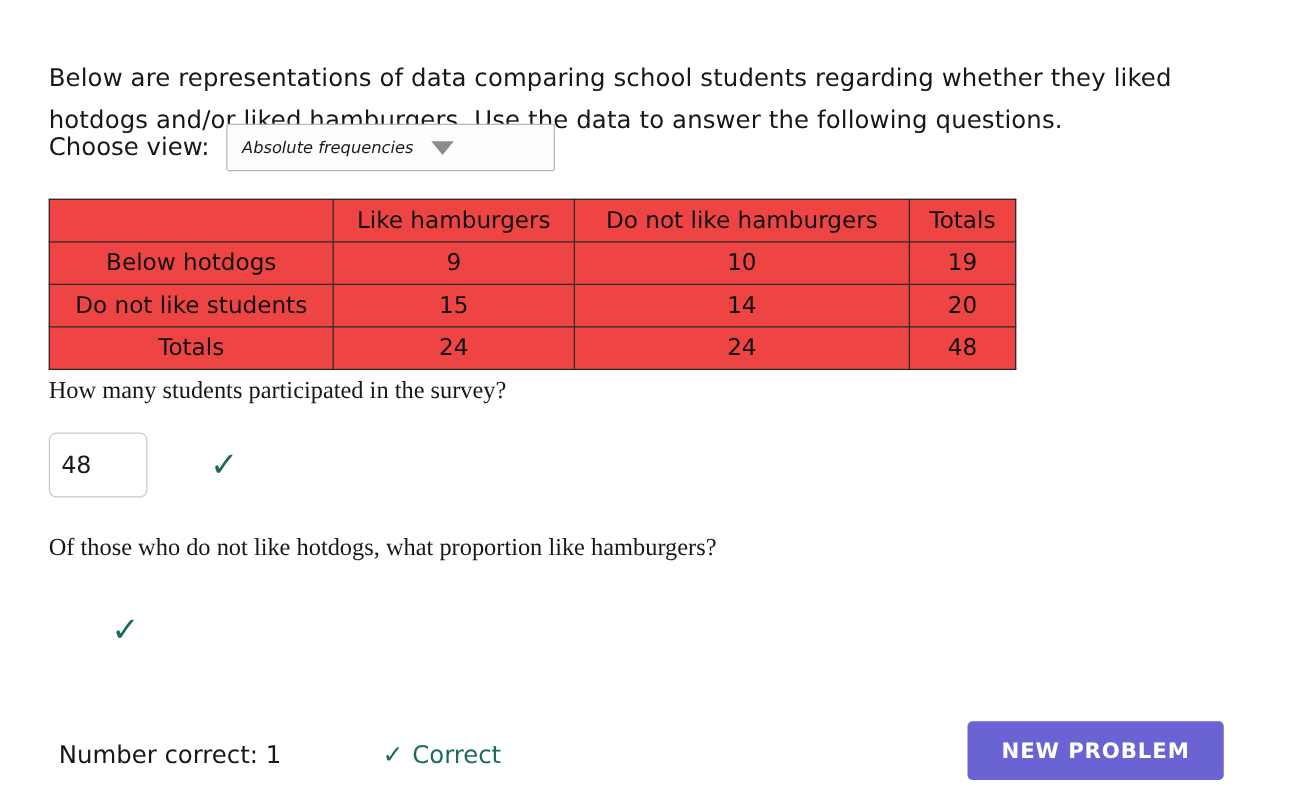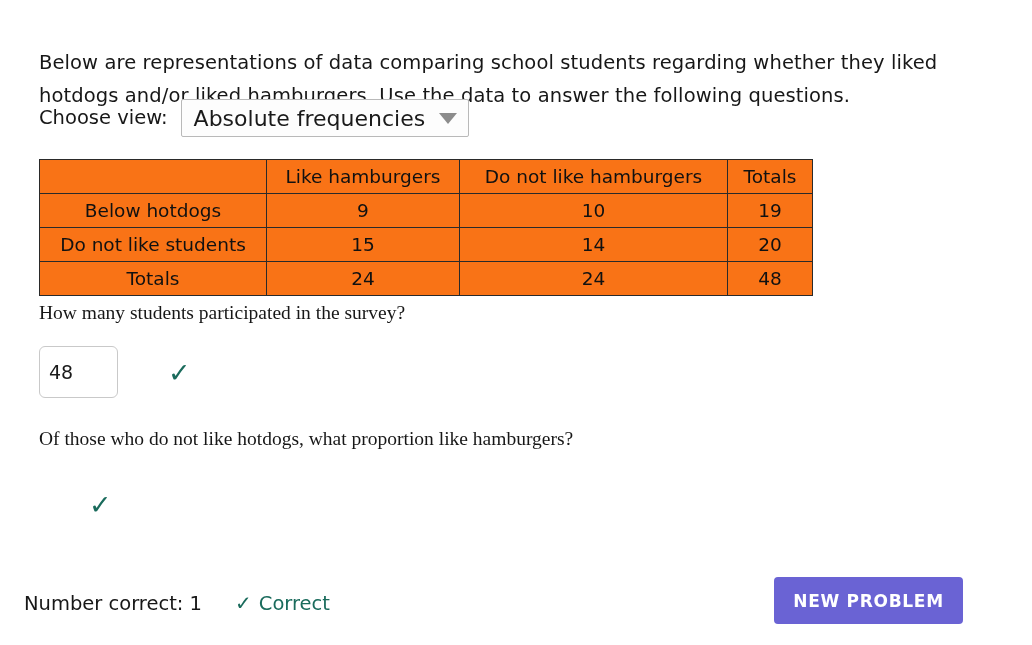--- a/index.html
+++ b/index.html
@@ -57,40 +57,41 @@
     min-width: 263px;
     border: 1px solid #b9b9b9;
     background: #fdfdfd;
     border-radius: 2px;
     display: flex;
     align-items: center;
     padding: 0 11px 0 12px;
     cursor: pointer;
   }
   .select-value {
-    font-size: 22px;
+    font-size: 13px;
     color: #1a1a1a;
     white-space: nowrap;
+    font-style: italic;
   }
   .select-caret {
     margin-left: 14px;
     width: 0; height: 0;
     border-left: 9px solid transparent;
     border-right: 9px solid transparent;
     border-top: 11px solid #8c8c8c;
   }
 
   
   .data-table {
     position: absolute;
     left: 19px;
     top: 159px;
     border-collapse: collapse;
     table-layout: fixed;
-    background: #f97316;
+    background: #ef4444;
   }
   .data-table td, .data-table th {
     border: 1px solid #2a2a2a;
     font-weight: normal;
     font-size: 18.5px;
     color: #111;
     height: 33px;
     padding: 0 6px;
     text-align: center;
     vertical-align: middle;
@@ -139,25 +140,26 @@
     margin-left: 50px;
     font-size: 27px;
     line-height: 1;
     color: #1a6b5c;
     user-select: none;
   }
 
   
   .footer {
     position: absolute;
-    left: 4px;
+    left: 27px;
     top: 589px;
     display: flex;
     align-items: center;
     height: 28px;
+    gap: 48px;
   }
   .num-correct {
     font-size: 19.5px;
     color: #171717;
     white-space: nowrap;
   }
   .status {
     margin-left: 33px;
     font-size: 19.5px;
     color: #1a6b5c;
@@ -167,21 +169,21 @@
   }
   .status .status-tick {
     margin-right: 7px;
     font-size: 20px;
   }
 
   .new-problem-btn {
     position: absolute;
     left: 754px;
     top: 577px;
-    width: 189px;
+    width: 205px;
     height: 47px;
     background: #6a63d4;
     color: #ffffff;
     border: none;
     border-radius: 4px;
     font-family: "DejaVu Sans", sans-serif;
     font-size: 17px;
     font-weight: bold;
     letter-spacing: .7px;
     cursor: pointer;

